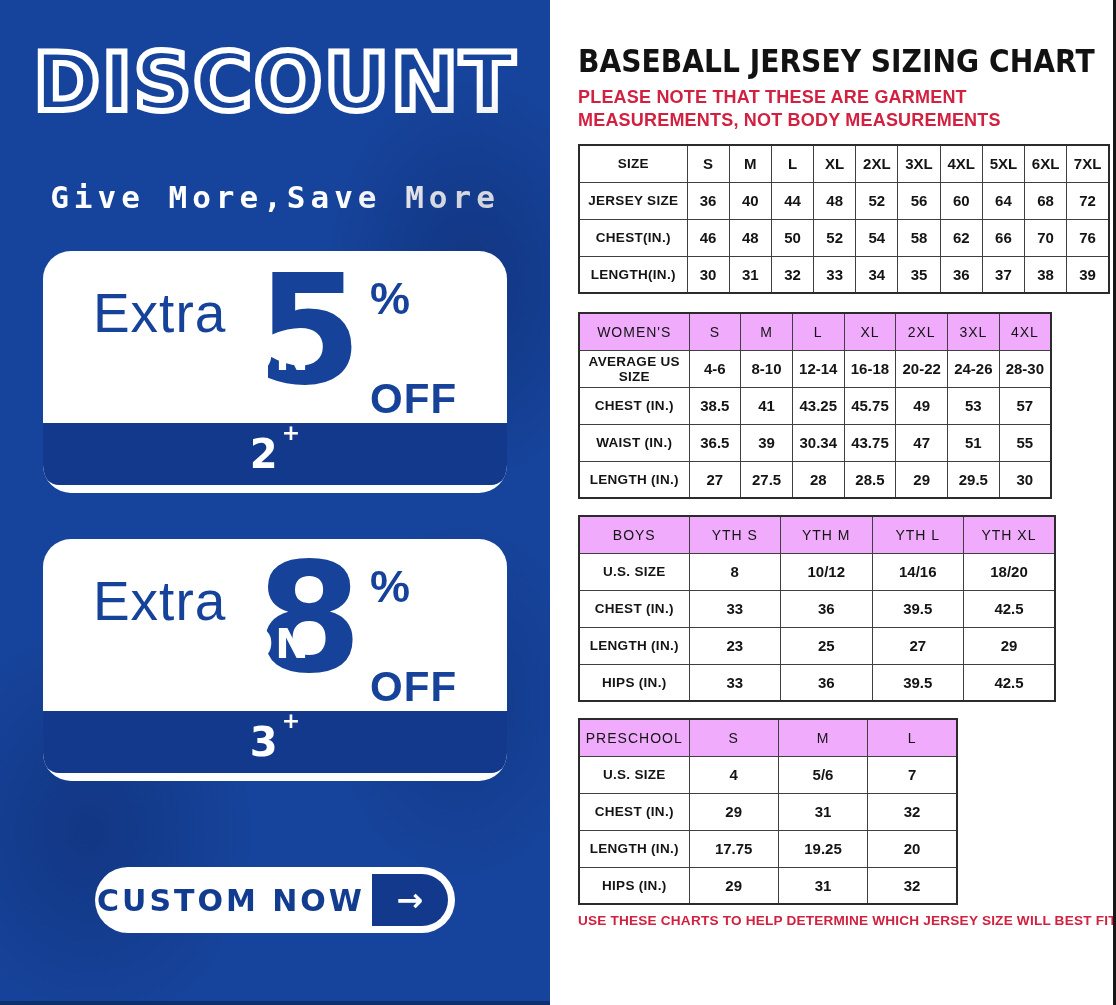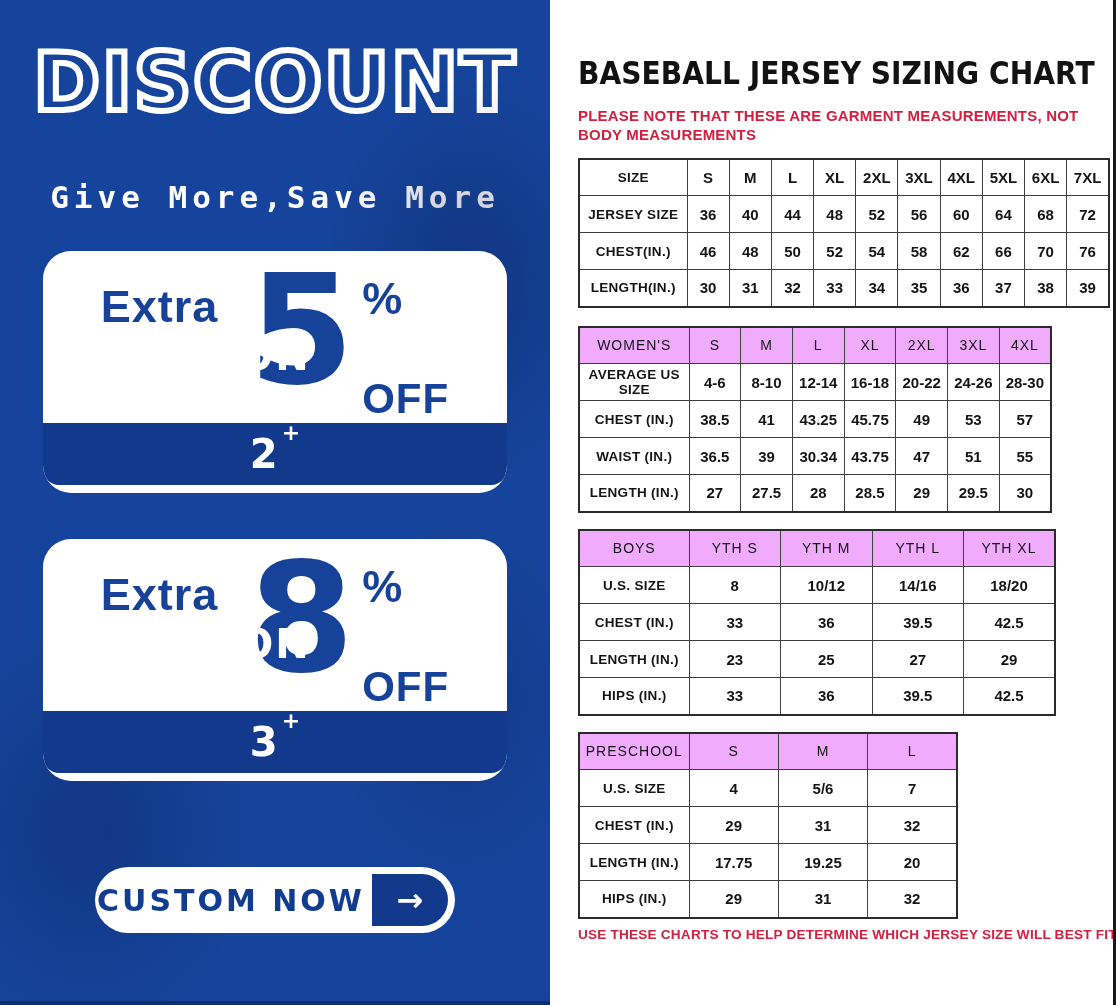--- a/index.html
+++ b/index.html
@@ -43,21 +43,21 @@
     width:464px; margin:36px auto 0 auto;
     background:#ffffff; border-radius:28px;
     padding-bottom:8px; overflow:hidden;
     position:relative;
   }
   .offer-card.second { margin-top:46px; }
   .offer-main {
     height:172px; display:flex; justify-content:center; align-items:flex-start;
     color:#164299;
   }
-  .offer-extra { font-size:45px; font-weight:700; margin-top:30px; margin-right:30px; letter-spacing:1px; }
+  .offer-extra { font-size:55px; font-weight:400; margin-top:30px; margin-right:30px; letter-spacing:1px; }
   .offer-digit { font-size:152px; font-weight:800; line-height:1.02; margin-top:2px;
     font-family:"DejaVu Sans", sans-serif; }
   .pct-col { display:flex; flex-direction:column; height:150px; justify-content:space-between; margin-left:8px; margin-top:22px; }
   .offer-pct { font-size:45px; font-weight:800; }
   .offer-off { font-size:42px; font-weight:800; letter-spacing:1px; }
   .offer-bar {
     height:62px; background:#12398c; border-radius:0 0 16px 16px;
     display:flex; align-items:center; justify-content:center; gap:52px;
     color:#ffffff; font-size:40px; font-weight:800; letter-spacing:2px;
     font-family:"DejaVu Sans", sans-serif;
@@ -78,31 +78,31 @@
   }
   .cta-arrow-box {
     position:absolute; right:7px; top:7px; bottom:7px; width:76px;
     background:#12398c; border-radius:0 27px 27px 0;
     display:flex; align-items:center; justify-content:center;
     color:#ffffff; font-size:32px; font-weight:700;
     font-family:"DejaVu Sans", sans-serif;
   }
 
   
-  .right-panel { position:absolute; left:578px; top:12px; width:534px; }
+  .right-panel { position:absolute; left:578px; top:0; width:534px; }
   .chart-title {
     margin-top:42px;
     font-size:32px; font-weight:900; letter-spacing:0px; color:#121212;
     transform:scaleX(0.88); transform-origin:left center;
     white-space:nowrap;
     font-family:"DejaVu Sans", sans-serif;
   }
   .chart-note {
-    margin-top:15px; width:524px;
-    color:#d22040; font-size:15px; font-weight:700; line-height:1.25; letter-spacing:0.2px;
+    margin-top:6px; width:524px;
+    color:#d22040; font-size:18px; font-weight:700; line-height:1.25; letter-spacing:0.2px;
   }
   .chart-footer {
     margin-top:8px; color:#d22040; font-size:13.6px; font-weight:700; white-space:nowrap; letter-spacing:0.2px;
   }
 
   .table-host { margin-top:16px; }
   .table-host.mens { margin-top:13px; }
   .table-host.womens { margin-top:18px; }
 
   table.size-table { border-collapse:collapse; border:2px solid #2b2b2b; table-layout:fixed; }

